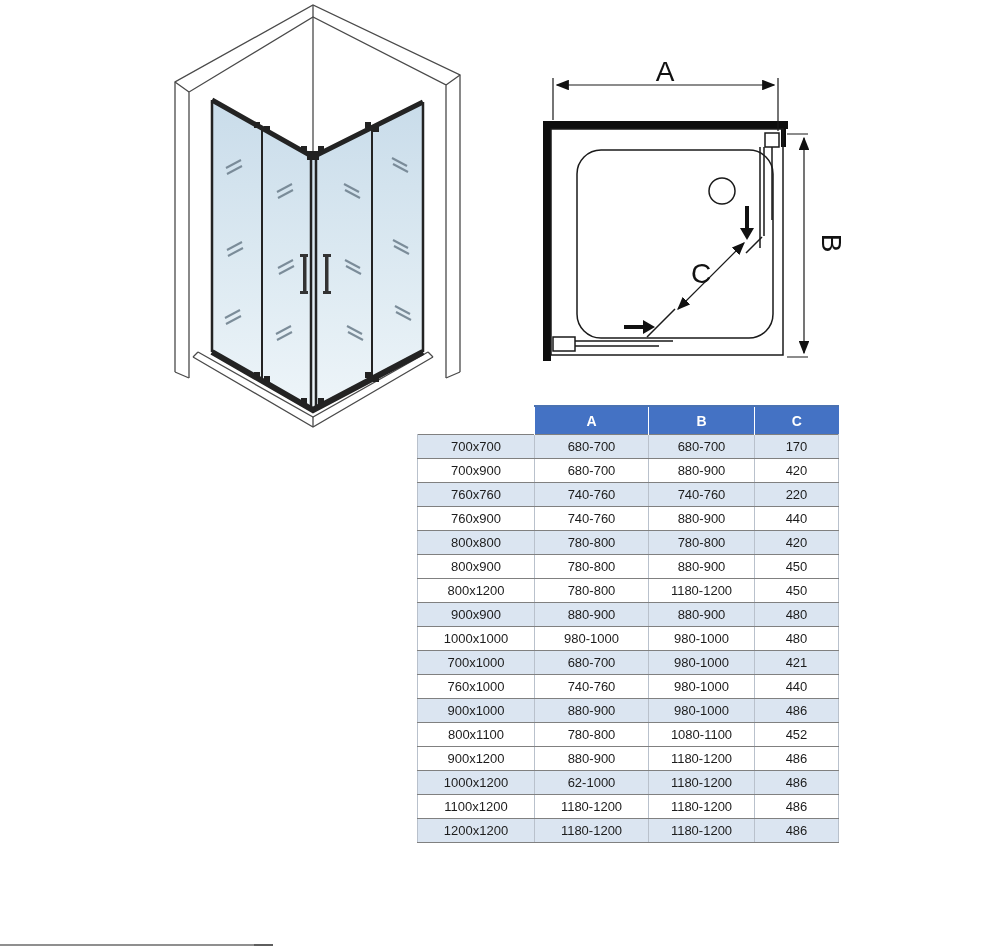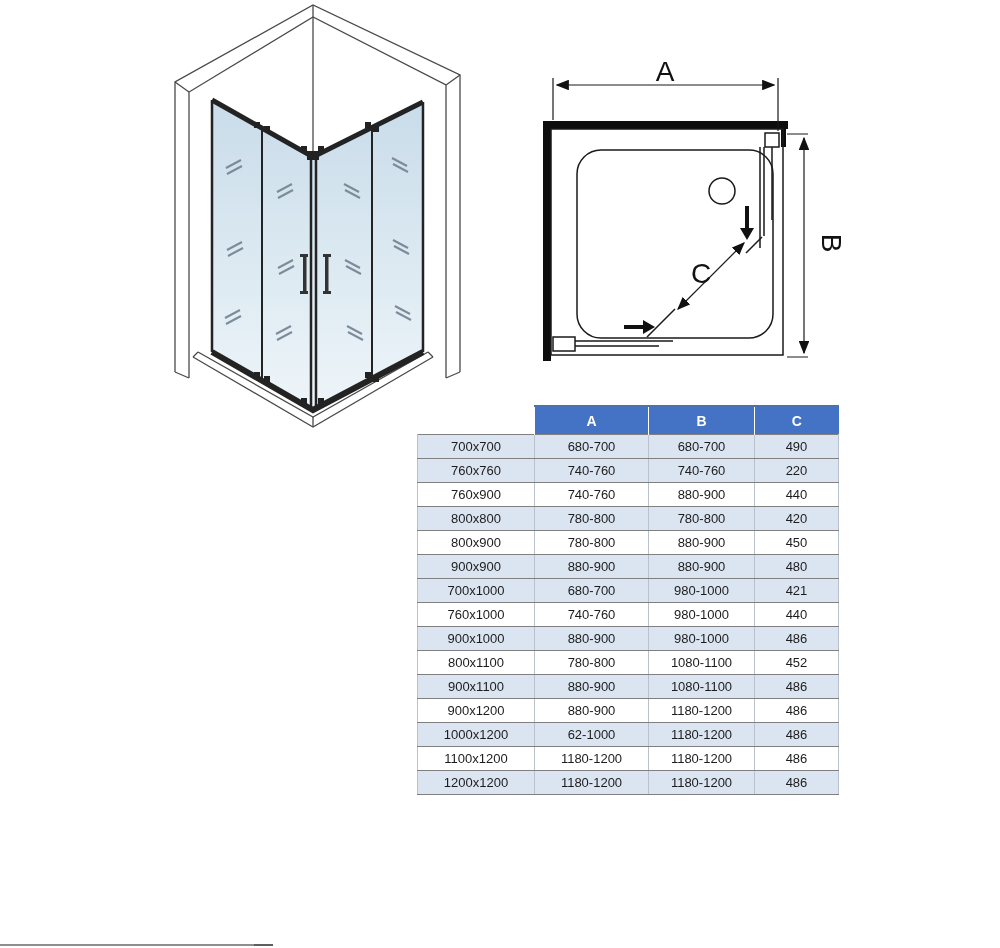--- a/index.html
+++ b/index.html
@@ -184,21 +184,27 @@
         <th>A</th>
         <th>B</th>
         <th>C</th>
       </tr>
     </thead>
     <tbody>
         <tr class="alt">
           <td>700x700</td>
           <td>680-700</td>
           <td>680-700</td>
-          <td>490</td>
+          <td>170</td>
+        </tr>
+        <tr>
+          <td>700x900</td>
+          <td>680-700</td>
+          <td>880-900</td>
+          <td>420</td>
         </tr>
         <tr class="alt">
           <td>760x760</td>
           <td>740-760</td>
           <td>740-760</td>
           <td>220</td>
         </tr>
         <tr>
           <td>760x900</td>
           <td>740-760</td>
@@ -210,24 +216,36 @@
           <td>780-800</td>
           <td>780-800</td>
           <td>420</td>
         </tr>
         <tr>
           <td>800x900</td>
           <td>780-800</td>
           <td>880-900</td>
           <td>450</td>
         </tr>
+        <tr>
+          <td>800x1200</td>
+          <td>780-800</td>
+          <td>1180-1200</td>
+          <td>450</td>
+        </tr>
         <tr class="alt">
           <td>900x900</td>
           <td>880-900</td>
           <td>880-900</td>
+          <td>480</td>
+        </tr>
+        <tr>
+          <td>1000x1000</td>
+          <td>980-1000</td>
+          <td>980-1000</td>
           <td>480</td>
         </tr>
         <tr class="alt">
           <td>700x1000</td>
           <td>680-700</td>
           <td>980-1000</td>
           <td>421</td>
         </tr>
         <tr>
           <td>760x1000</td>
@@ -240,26 +258,20 @@
           <td>880-900</td>
           <td>980-1000</td>
           <td>486</td>
         </tr>
         <tr>
           <td>800x1100</td>
           <td>780-800</td>
           <td>1080-1100</td>
           <td>452</td>
         </tr>
-        <tr class="alt">
-          <td>900x1100</td>
-          <td>880-900</td>
-          <td>1080-1100</td>
-          <td>486</td>
-        </tr>
         <tr>
           <td>900x1200</td>
           <td>880-900</td>
           <td>1180-1200</td>
           <td>486</td>
         </tr>
         <tr class="alt">
           <td>1000x1200</td>
           <td>62-1000</td>
           <td>1180-1200</td>

